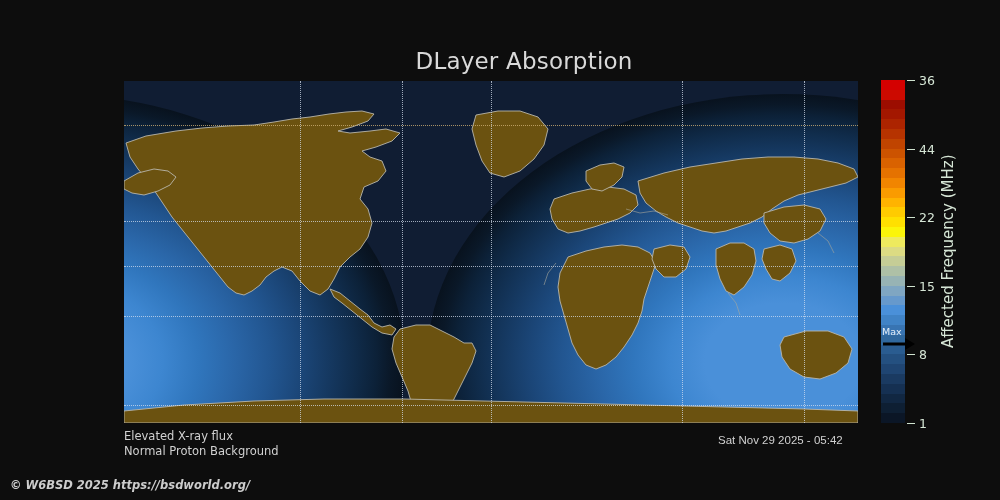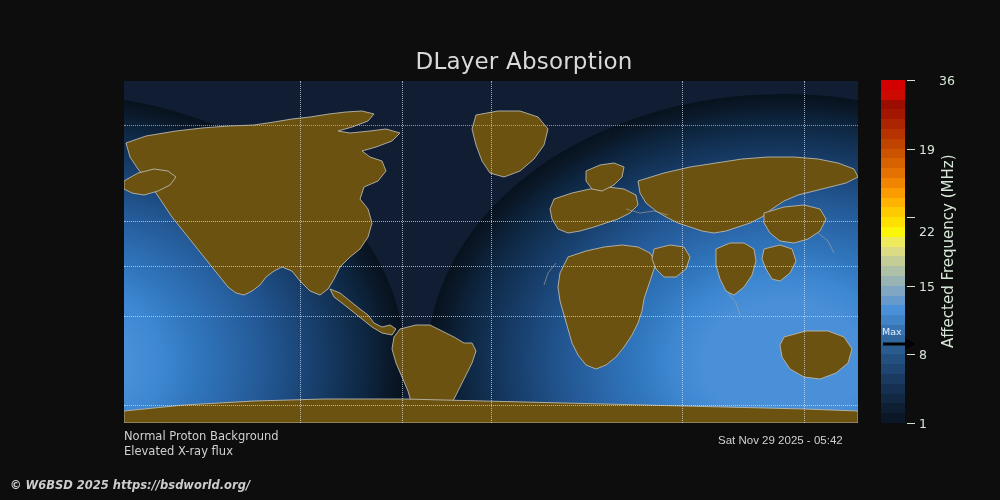--- a/index.html
+++ b/index.html
@@ -327,38 +327,38 @@
       </div>
   </div>
   <div id="cb-ticks">
       <div class="cb-tick" style="top: 423px; left: 907px; position: absolute;"></div>
       <div class="cb-tick-label" style="top: 423px; left: 919px; position: absolute;">1</div>
       <div class="cb-tick" style="top: 354.4px; left: 907px; position: absolute;"></div>
       <div class="cb-tick-label" style="top: 354.4px; left: 919px; position: absolute;">8</div>
       <div class="cb-tick" style="top: 285.8px; left: 907px; position: absolute;"></div>
       <div class="cb-tick-label" style="top: 285.8px; left: 919px; position: absolute;">15</div>
       <div class="cb-tick" style="top: 217.2px; left: 907px; position: absolute;"></div>
-      <div class="cb-tick-label" style="top: 231px; left: 919px; position: absolute;">22</div>
+      <div class="cb-tick-label" style="top: 217px; left: 919px; position: absolute;">22</div>
       <div class="cb-tick" style="top: 148.6px; left: 907px; position: absolute;"></div>
-      <div class="cb-tick-label" style="top: 148.6px; left: 919px; position: absolute;">19</div>
+      <div class="cb-tick-label" style="top: 148.6px; left: 919px; position: absolute;">44</div>
       <div class="cb-tick" style="top: 80px; left: 907px; position: absolute;"></div>
-      <div class="cb-tick-label" style="top: 80px; left: 919px; position: absolute; margin-left: 20px;">36</div>
+      <div class="cb-tick-label" style="top: 80px; left: 919px; position: absolute;">36</div>
     </div>
   <div id="cb-axis-label">Affected Frequency (MHz)</div>
 
   <div id="max-marker" style="top: 326.7px;">
     <div class="max-text">Max</div>
     <svg width="36" height="26" viewBox="0 0 36 26">
       <line x1="2" y1="17" x2="25" y2="17" stroke="#000000" stroke-width="3"></line>
       <polygon points="24,11 34,17 24,23" fill="#000000"></polygon>
     </svg>
   </div>
 
   <div id="status-block">
+    <div>Elevated X-ray flux</div>
     <div>Normal Proton Background</div>
-    <div>Elevated X-ray flux</div>
   </div>
 
   <div id="timestamp">Sat Nov 29 2025 - 05:42</div>
 
   <div id="copyright">© W6BSD 2025 https://bsdworld.org/</div>
 
 </div>
 
 </body></html>

